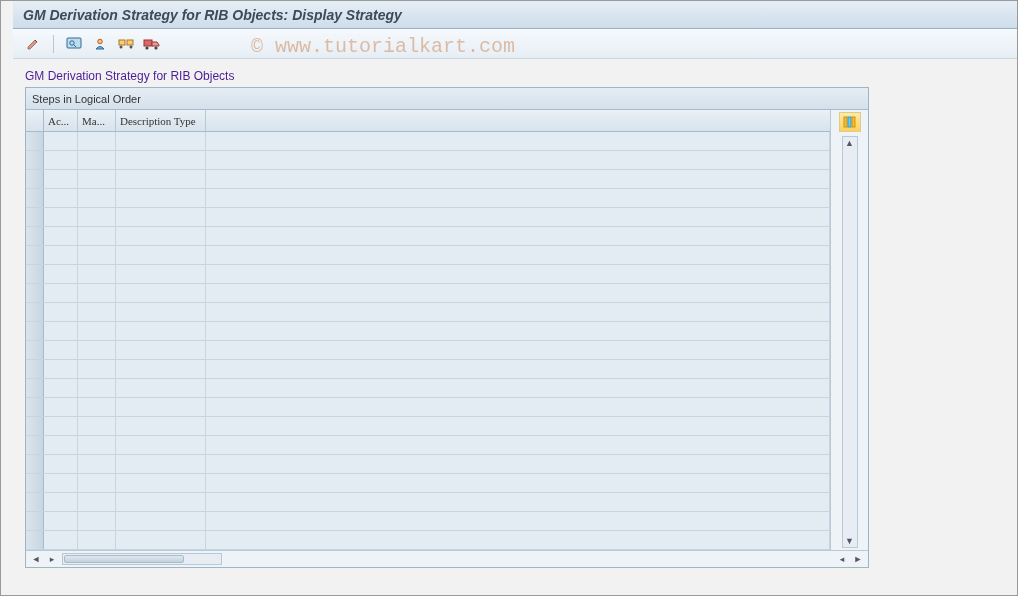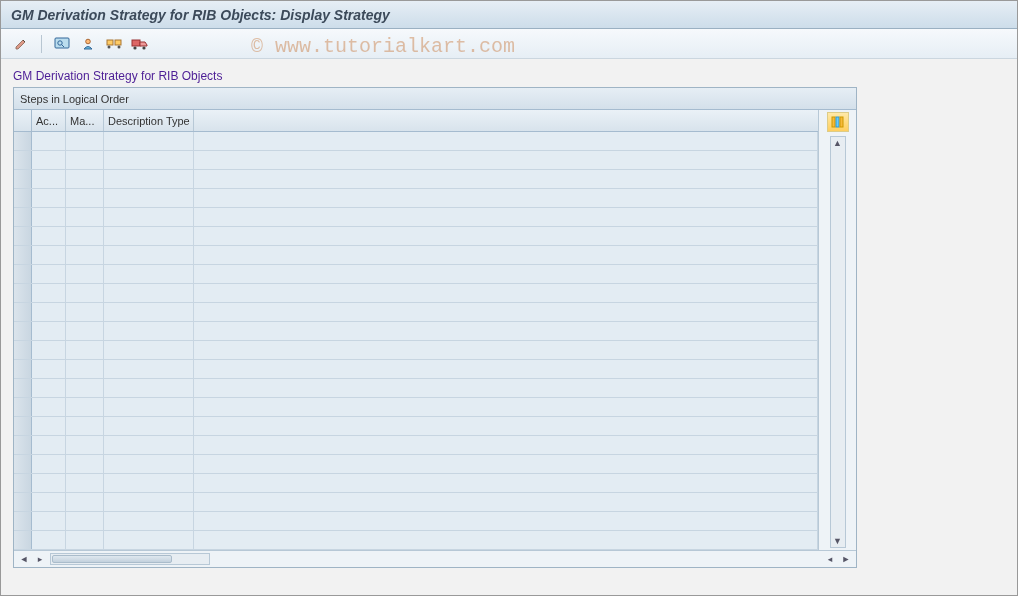--- a/index.html
+++ b/index.html
@@ -90,20 +90,21 @@
     .grid-header .col-head {
       border-right: 1px solid #b7c8d6;
       font-size: 11px;
       color: #333;
       display: flex;
       align-items: center;
       padding-left: 4px;
       overflow: hidden;
       white-space: nowrap;
       text-overflow: ellipsis;
+      font-family: Liberation Serif, serif;
     }
     .row-handle-head {
       width: 18px;
       background: linear-gradient(to bottom, #eaf1f7, #d8e3ec);
       border-right: 1px solid #a5bbcf;
       flex-shrink:0;
     }
     .col-ac   { width: 34px; }
     .col-ma   { width: 38px; }
     .col-type { width: 90px; }
@@ -182,21 +183,21 @@
     }
     .hscroll-spacer{flex:1;}
     .watermark {
       position:absolute;
       top:34px; left:250px;
       font-size:20px;
       color:rgba(200,120,60,0.45);
       pointer-events:none;
       font-family: Liberation Mono, monospace;
     }
-    .main-wrap{position:relative;}
+    .main-wrap{position:relative;padding-left:12px;}
   </style>
 </head>
 <body>
 
 <div class="main-wrap">
 
   <div class="titlebar">
     <span class="titlebar-text">GM Derivation Strategy for RIB Objects: Display Strategy</span>
   </div>
 

